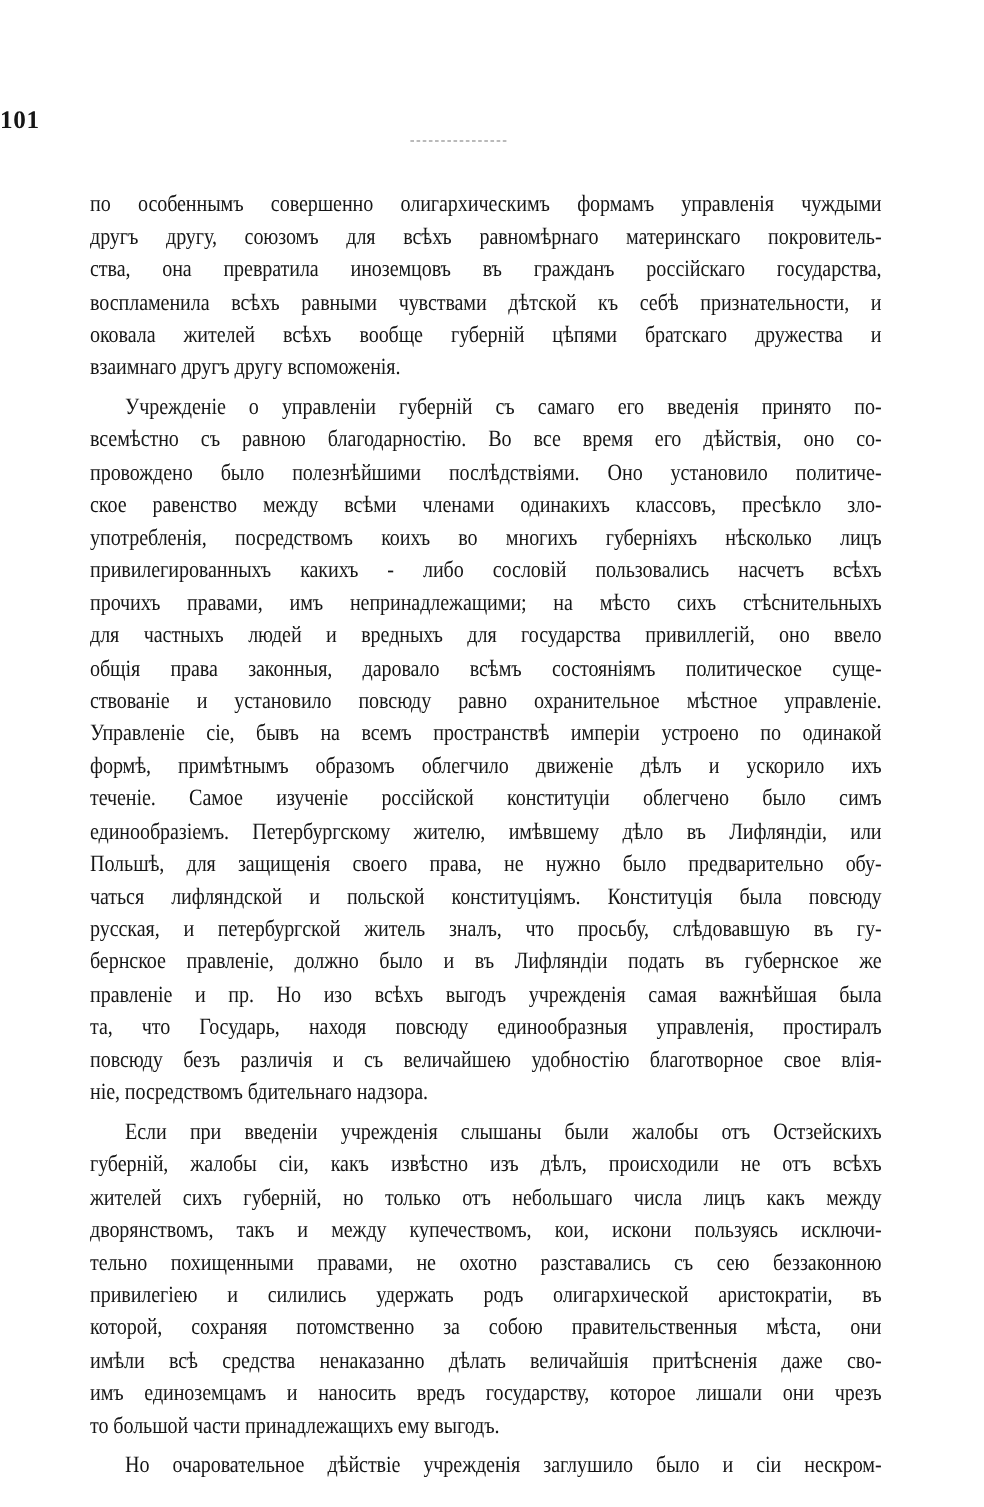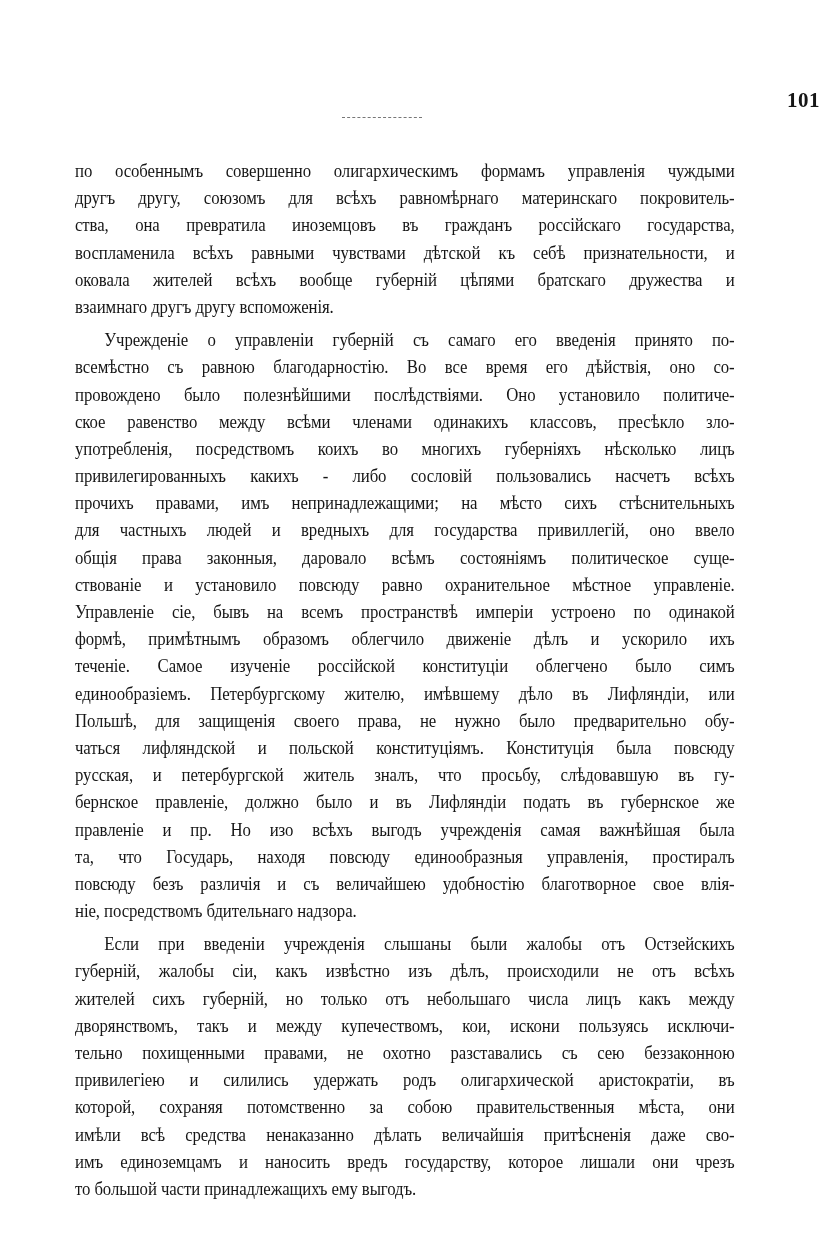--- a/index.html
+++ b/index.html
@@ -1,18 +1,18 @@
 <!DOCTYPE html>
 <html><head>
 <meta charset="utf-8">
 <style>
   html, body { margin: 0; padding: 0; background: #ffffff; }
   body { width: 820px; height: 1256px; position: relative; overflow: hidden;
          font-family: "Liberation Serif", "DejaVu Serif", serif; color: #161616; }
-  .page-number { position: absolute; top: 88px; left: 0; width: 820px; text-align: right;
+  .page-number { position: absolute; top: 88px; left: 0; width: 820px; text-align: left;
                  font-size: 21px; font-weight: bold; letter-spacing: 0.5px; }
   .rule { position: absolute; top: 117px; left: 342px; width: 80px; height: 0;
           border-top: 1.5px dashed #777; }
   .text { position: absolute; left: 75px; width: 660px; top: 140px; margin-top: 17px; }
   .line { height: 27.2px; line-height: 27.2px; font-size: 19.5px; white-space: nowrap;
           text-align: justify; text-align-last: justify; transform: scaleX(0.86);
           transform-origin: left center; width: 767px; letter-spacing: -0.1px; }
   .line.last { text-align-last: left; }
   .line.indent { padding-left: 34px; box-sizing: border-box; }
   .gap { height: 6px; }
@@ -64,13 +64,16 @@
       <div class="line">жителей сихъ губерній, но только отъ небольшаго числа лицъ какъ между</div>
       <div class="line">дворянствомъ, такъ и между купечествомъ, кои, искони пользуясь исключи-</div>
       <div class="line">тельно похищенными правами, не охотно разставались съ сею беззаконною</div>
       <div class="line">привилегіею и силились удержать родъ олигархической аристократіи, въ</div>
       <div class="line">которой, сохраняя потомственно за собою правительственныя мѣста, они</div>
       <div class="line">имѣли всѣ средства ненаказанно дѣлать величайшія притѣсненія даже сво-</div>
       <div class="line">имъ единоземцамъ и наносить вредъ государству, которое лишали они чрезъ</div>
       <div class="line last">то большой части принадлежащихъ ему выгодъ.</div>
     </div>
     <div class="gap"></div>
+    <div>
+      <div class="line indent">Но очаровательное дѣйствіе учрежденія заглушило было и сіи нескром-</div>
+    </div>
   </div>
 
 </body></html>

